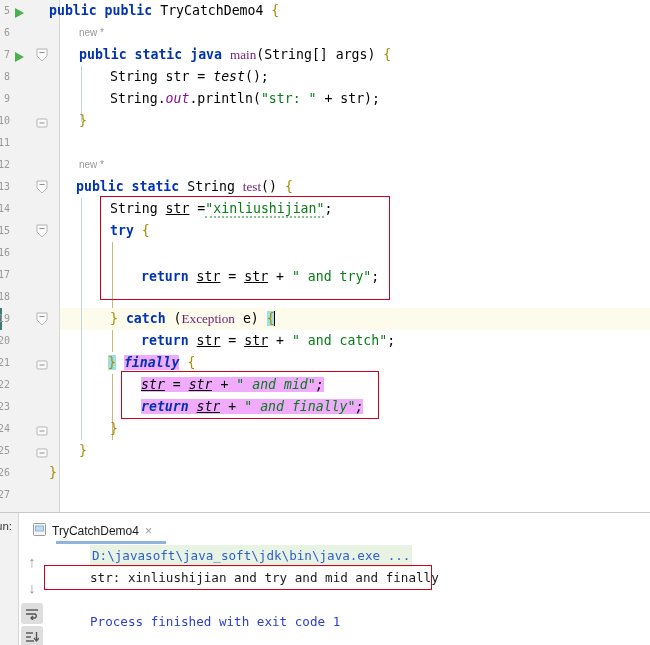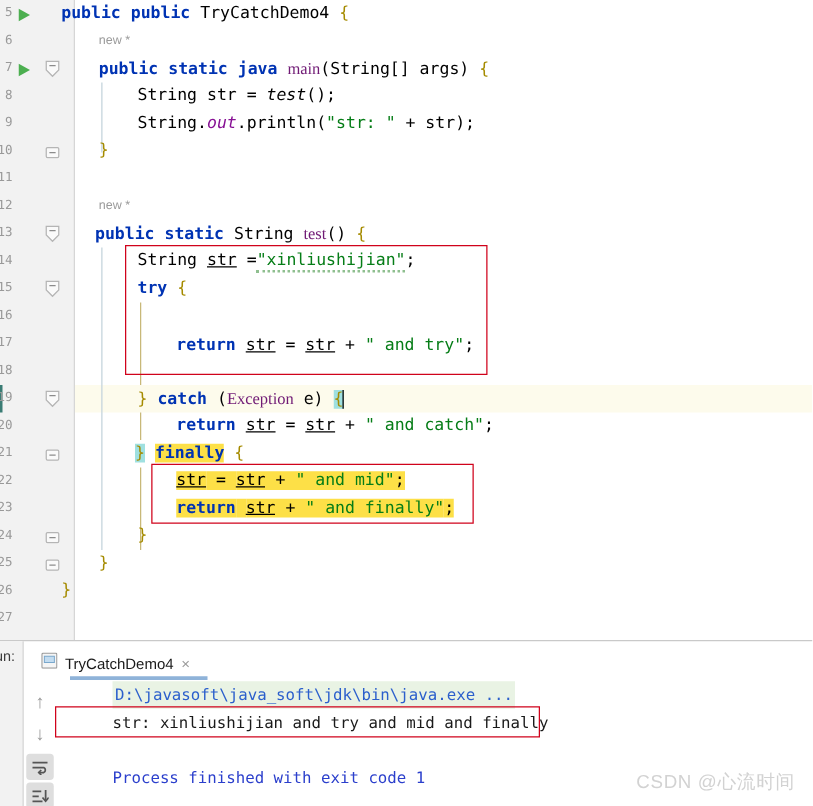--- a/index.html
+++ b/index.html
@@ -72,21 +72,21 @@
   .brc  { color: #a58b00; }
   .fld  { color: #871094; font-style: italic; }
   .ital { color: #000000; font-style: italic; }
   .var-u { text-decoration: underline; text-decoration-color: #000; }
   .newtag {
     position: absolute; font-family: "Liberation Sans", sans-serif;
     font-size: 10px; color: #9a9a9a; line-height: 22px; height: 22px;
   }
 
   .hl-brace { background: #9fe0e0; }
-  .hl-yellow { background: #fde047; }
+  .hl-yellow { background: #f0abfc; font-style: italic; }
 
   .squiggle {
     border-bottom: 2px dotted #8fbf8f;
   }
 
   .redbox {
     position: absolute; border: 1.6px solid #d0021b; box-sizing: border-box;
     pointer-events: none;
   }
 
@@ -331,15 +331,14 @@
 
   <div class="console">
     <div class="cline"><span class="cline-cmd">D:\javasoft\java_soft\jdk\bin\java.exe ...</span></div>
     <div class="cline cline-out">str: xinliushijian and try and mid and finally</div>
     <div class="cline">&nbsp;</div>
     <div class="cline cline-fin">Process finished with exit code 1</div>
   </div>
 
   <div class="redbox" style="left:44px; top:565px; width:388px; height:25px;"></div>
 
-  <div class="watermark">CSDN @心流时间</div>
 
 </div>
 
 </body></html>

